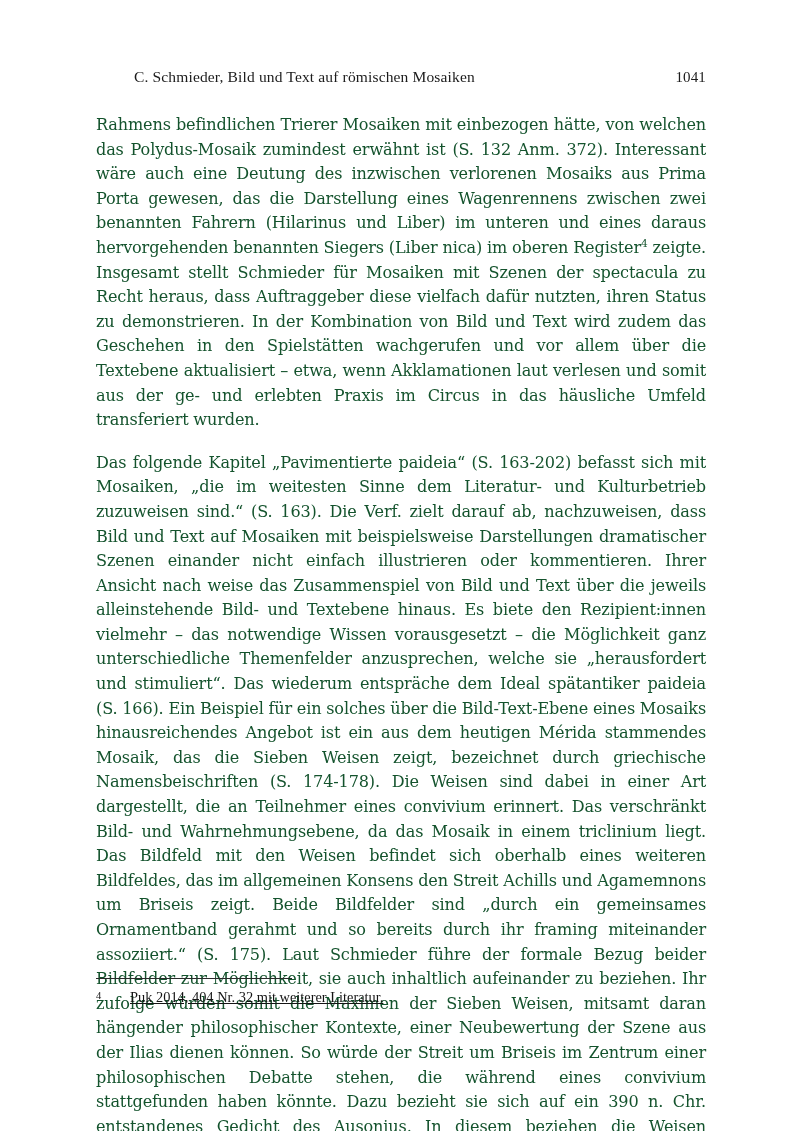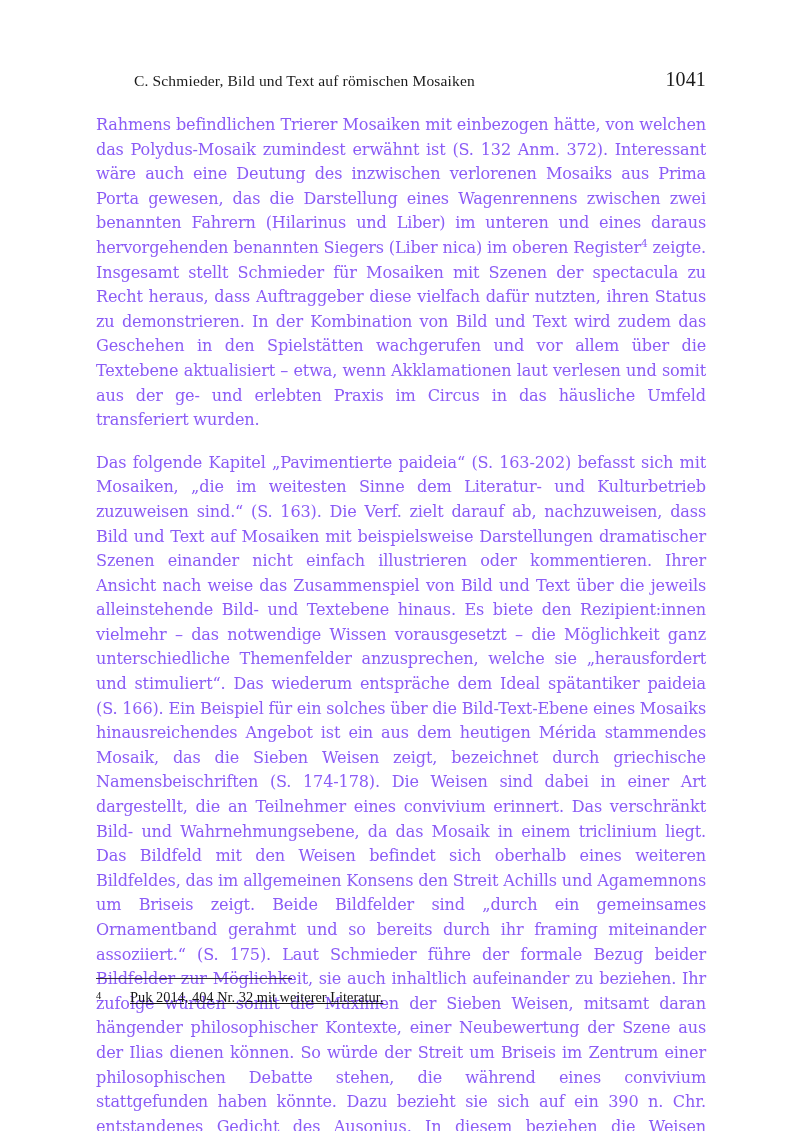--- a/index.html
+++ b/index.html
@@ -36,21 +36,21 @@
     letter-spacing: 0.15px;
     color: #1b1b1b;
     text-align: right;
   }
   .running-head-title {
     flex: 0 1 auto;
     margin-left: 38px;
   }
   .running-head-folio {
     flex: 0 0 auto;
-    font-size: 20px;
+    font-size: 15px;
   }
 
   
   .text-column {
     position: absolute;
     left: 96px;
     top: 113px;
     width: 610px;
   }
 
@@ -58,21 +58,21 @@
     margin: 0 0 18px 0;
     font-family: "DejaVu Serif", serif;
     font-size: 16.1px;
     line-height: 24.6px;
     text-align: justify;
     text-justify: inter-word;
     -webkit-hyphens: none;
     hyphens: none;
     word-spacing: -0.2px;
     letter-spacing: -0.15px;
-    color: #8b5cf6;
+    color: #14532d;
   }
   .body-par:last-child {
     margin-bottom: 0;
   }
   .fn-ref {
     font-size: 0.66em;
     vertical-align: super;
     line-height: 0;
   }
 

